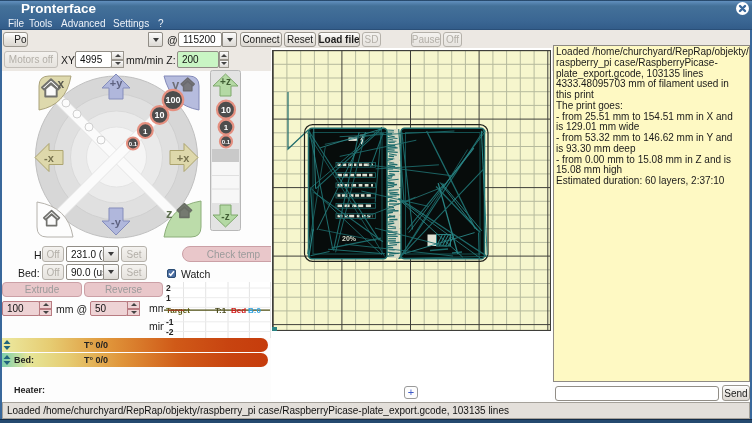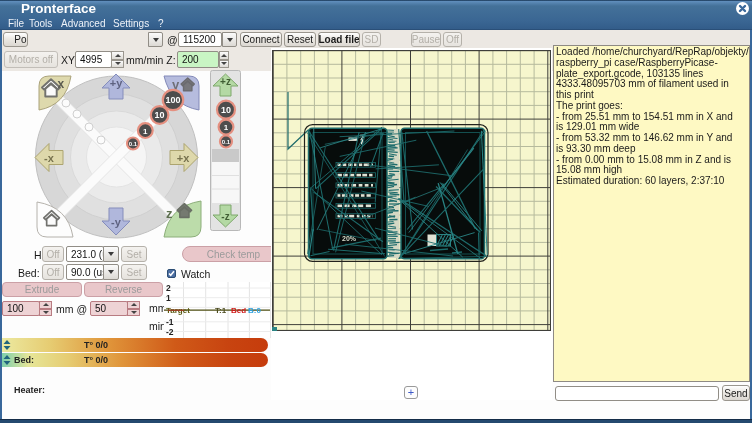--- a/index.html
+++ b/index.html
@@ -475,13 +475,15 @@
 <rect x="0" y="277" width="5" height="4" fill="#2a8484"></rect>
 </svg>
 <div style="position:absolute;left:404px;top:386px;width:14px;height:13px;border:1px solid #9a9a9a;border-radius:3px;background:#fdfdfd;color:#3c58c8;font-size:11px;line-height:11px;text-align:center;">+</div>
 
 <div style="position:absolute;left:553px;top:45px;width:197px;height:337px;background:#fef9c3;border:1px solid #8e8a84;
  font-size:10px;color:#1a1a1a;line-height:10.75px;padding:1px 0 0 2px;">Loaded /home/churchyard/RepRap/objekty/<br>raspberry_pi case/RaspberryPicase-<br>plate_export.gcode, 103135 lines<br>4333.48095703 mm of filament used in<br>this print<br>The print goes:<br>- from 25.51 mm to 154.51 mm in X and<br>is 129.01 mm wide<br>- from 53.32 mm to 146.62 mm in Y and<br>is 93.30 mm deep<br>- from 0.00 mm to 15.08 mm in Z and is<br>15.08 mm high<br>Estimated duration: 60 layers, 2:37:10</div>
 
 <div class="field" style="left:555px;top:386px;width:164px;height:15px;border-radius:3px;"></div>
 <div class="btn" style="left:722px;top:385px;width:28px;height:16px;">Send</div>
 
+<div style="position:absolute;left:2px;top:402px;width:748px;height:17px;background:#e3dfda;border:1px solid #a5a19a;
+ font-size:10px;color:#111;display:flex;align-items:center;padding-left:4px;">Loaded /home/churchyard/RepRap/objekty/raspberry_pi case/RaspberryPicase-plate_export.gcode, 103135 lines</div>
 
 </div>
 </body></html>

